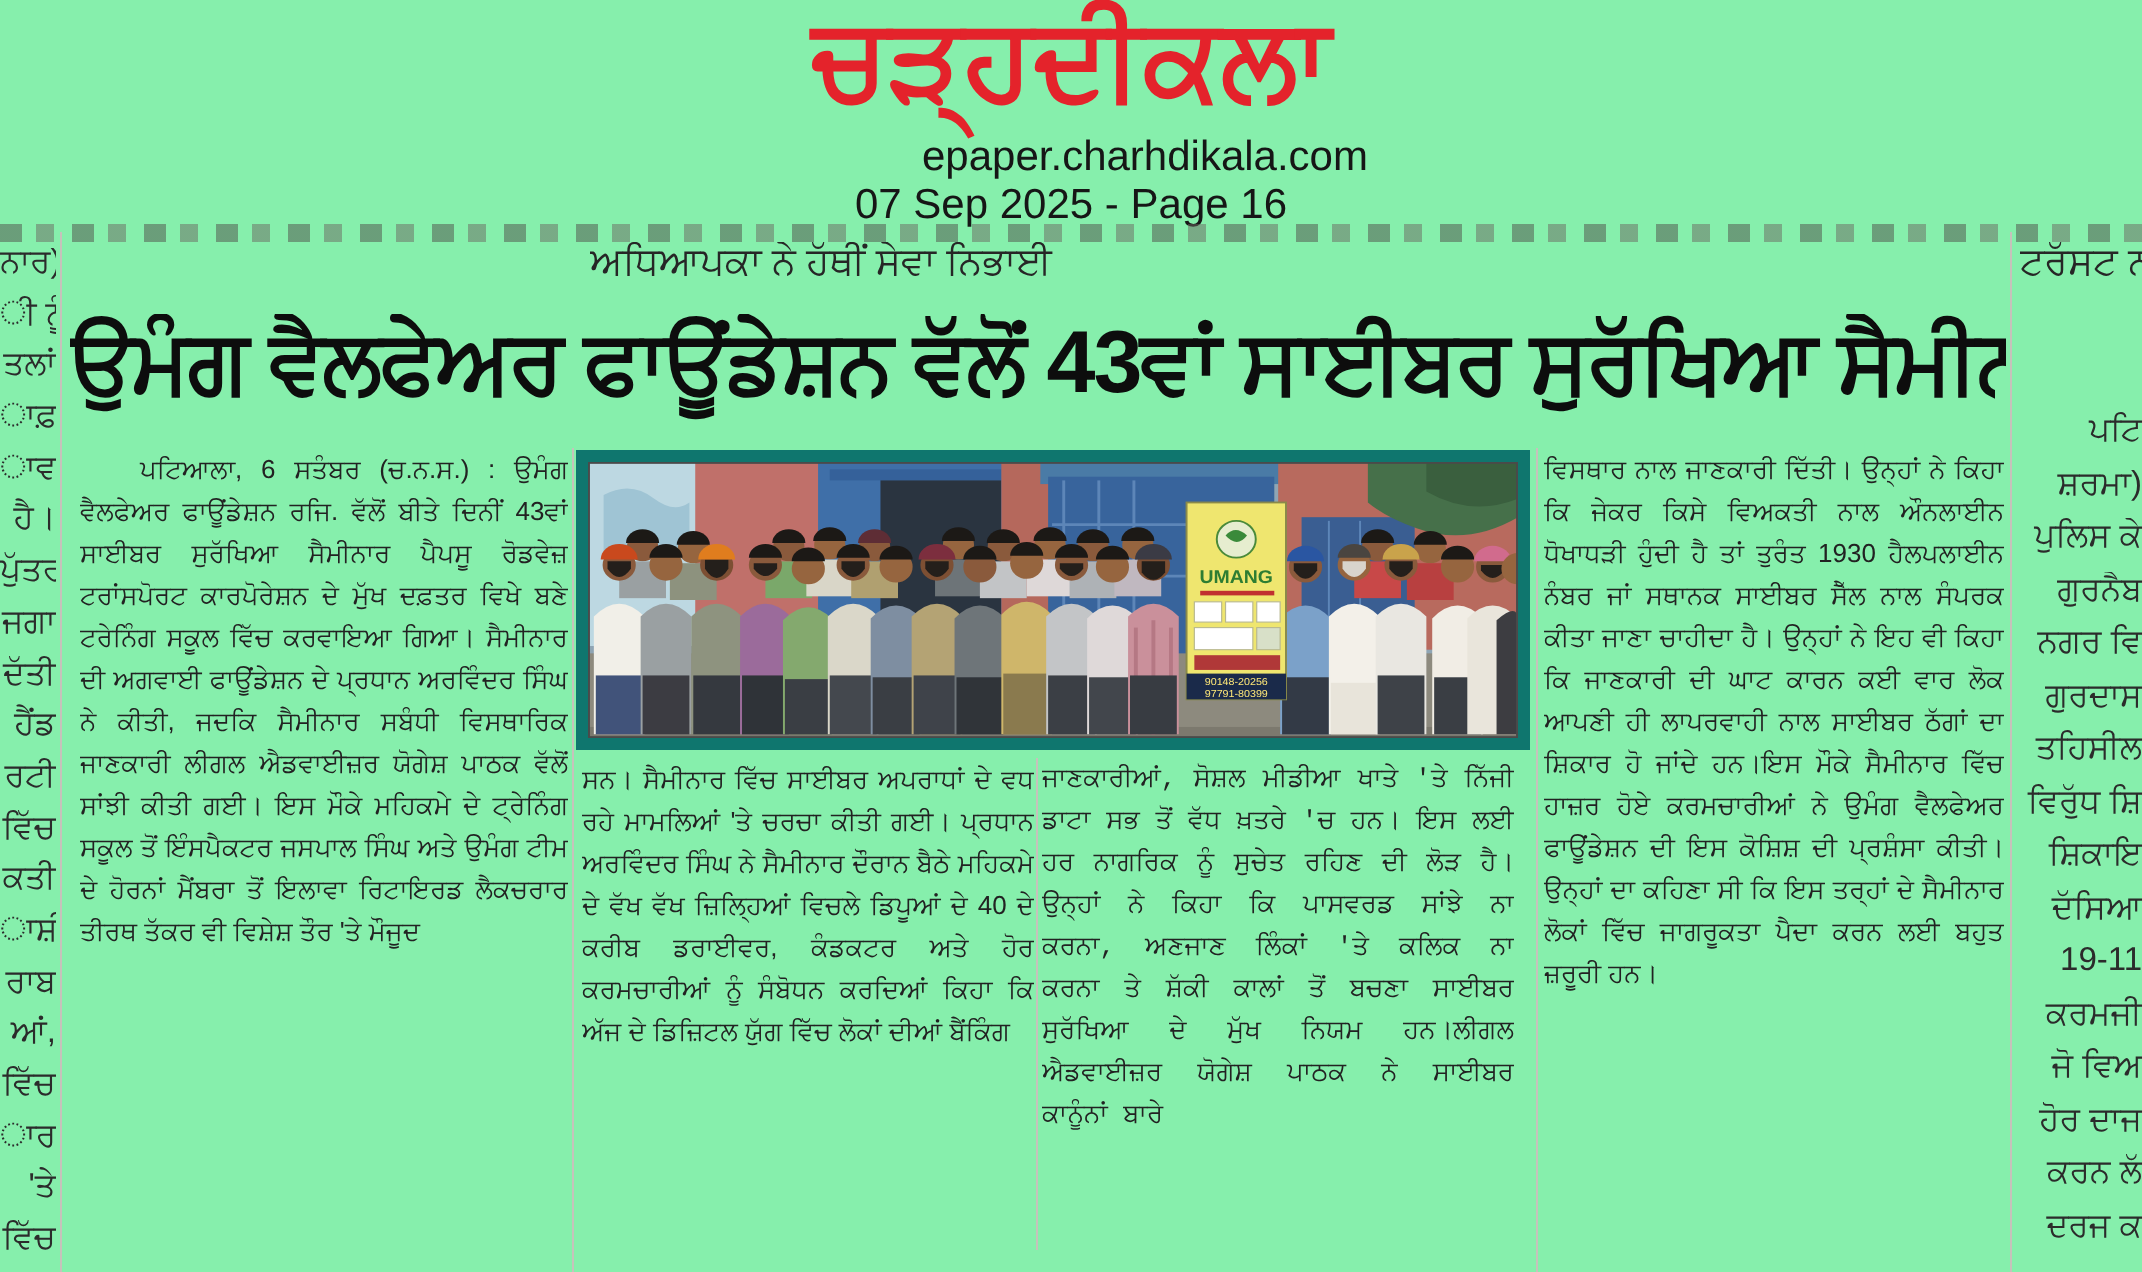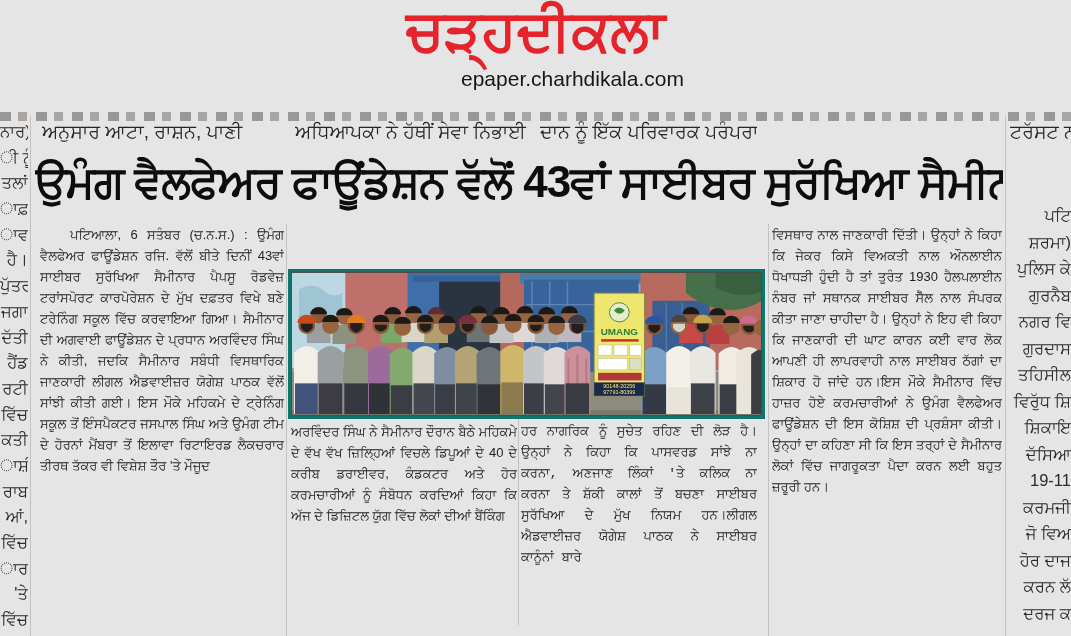--- a/index.html
+++ b/index.html
@@ -1,16 +1,16 @@
 <!DOCTYPE html>
 <html><head>
 <meta charset="utf-8">
 <style>
   html,body{margin:0;padding:0;background:#fff;}
-  .page{position:relative;width:1071px;height:636px;background:#e5e5e5;overflow:hidden;
+  .page{position:relative;width:1071px;height:636px;background:#86efac;overflow:hidden;
         font-family:"Liberation Sans","DejaVu Sans",sans-serif;color:#1c1c1c;}
   
   .logo{position:absolute;top:-2px;left:0;width:100%;text-align:center;
         font-size:57px;font-weight:bold;color:#e4232b;letter-spacing:0px;line-height:64px;}
   .site{position:absolute;top:67px;left:0;width:100%;text-align:center;font-size:21px;color:#161616;padding-left:37px;}
   .datepg{position:absolute;top:91px;left:0;width:100%;text-align:center;font-size:21px;color:#161616;}
   
   .cutband{position:absolute;left:0;top:112px;width:1071px;height:9px;opacity:.5;
            background:repeating-linear-gradient(90deg,#4f4c48 0 11px,transparent 11px 18px,#6b6660 18px 27px,transparent 27px 36px);}
   .frag{position:absolute;top:121px;height:31px;font-size:19px;color:#262626;white-space:nowrap;overflow:hidden;}
@@ -20,21 +20,21 @@
   #f4{left:766px;width:236px;}
   #f5{left:1010px;width:61px;}
   .headline{position:absolute;left:35px;top:157px;width:968px;height:62px;
             font-size:44px;font-weight:bold;color:#0d0d0d;white-space:nowrap;overflow:hidden;letter-spacing:-1px;}
   .col{position:absolute;font-size:13px;line-height:21px;text-align:justify;color:#222;overflow:hidden;}
   .col1{left:40px;top:224px;width:244px;height:402px;text-indent:30px;}
   .col2{left:291px;top:379px;width:226px;height:246px;}
   .col3{left:521px;top:379px;width:236px;height:246px;font-family:Liberation Mono, monospace;}
   .col4{left:772px;top:224px;width:230px;height:402px;}
   .photoframe{position:absolute;left:288px;top:225px;width:477px;height:150px;
-              border:3px solid #0f766e;box-sizing:border-box;background:#93a8b8;margin-top:44px;}
+              border:6px solid #0f766e;box-sizing:border-box;background:#93a8b8;}
   .photoframe svg{display:block;width:100%;height:100%;}
   .vline{position:absolute;width:1px;background:#c6c2bb;}
   #vl1{left:30px;top:116px;height:520px;}
   #vl2{left:286px;top:224px;height:412px;}
   #vl3{left:518px;top:379px;height:246px;}
   #vl4{left:768px;top:224px;height:412px;}
   #vl5{left:1005px;top:116px;height:520px;}
   
   .leftedge{position:absolute;left:0px;top:122px;width:28px;font-size:16.5px;color:#2b2b2b;text-align:right;overflow:hidden;}
   .leftedge span{display:block;height:25.7px;white-space:nowrap;}
@@ -43,26 +43,25 @@
   .rightedge{position:absolute;left:1010px;top:206px;width:61px;font-size:16.5px;color:#2b2b2b;overflow:hidden;}
   .rightedge span{display:block;height:26.5px;white-space:nowrap;overflow:hidden;text-align:right;}
 </style>
 </head>
 <body>
 
 <div class="page">
 
   <div class="logo">ਚੜ੍ਹਦੀਕਲਾ</div>
   <div class="site">epaper.charhdikala.com</div>
+  <div class="datepg">07 Sep 2025 - Page 16</div>
 
   <div class="cutband"></div>
 
-  <div class="frag" id="f1">ਅਨੁਸਾਰ ਆਟਾ, ਰਾਸ਼ਨ, ਪਾਣੀ</div>
   <div class="frag" id="f2">ਅਧਿਆਪਕਾ ਨੇ ਹੱਥੀਂ ਸੇਵਾ ਨਿਭਾਈ।</div>
-  <div class="frag" id="f3">ਦਾਨ ਨੂੰ ਇੱਕ ਪਰਿਵਾਰਕ ਪਰੰਪਰਾ</div>
   <div class="frag" id="f5">ਟਰੱਸਟ ਨ</div>
 
   <div class="vline" id="vl1"></div>
   <div class="vline" id="vl2"></div>
   <div class="vline" id="vl3"></div>
   <div class="vline" id="vl4"></div>
   <div class="vline" id="vl5"></div>
 
   <div class="headline">ਉਮੰਗ ਵੈਲਫੇਅਰ ਫਾਊਂਡੇਸ਼ਨ ਵੱਲੋਂ 43ਵਾਂ ਸਾਈਬਰ ਸੁਰੱਖਿਆ ਸੈਮੀਨਾਰ</div>
 

